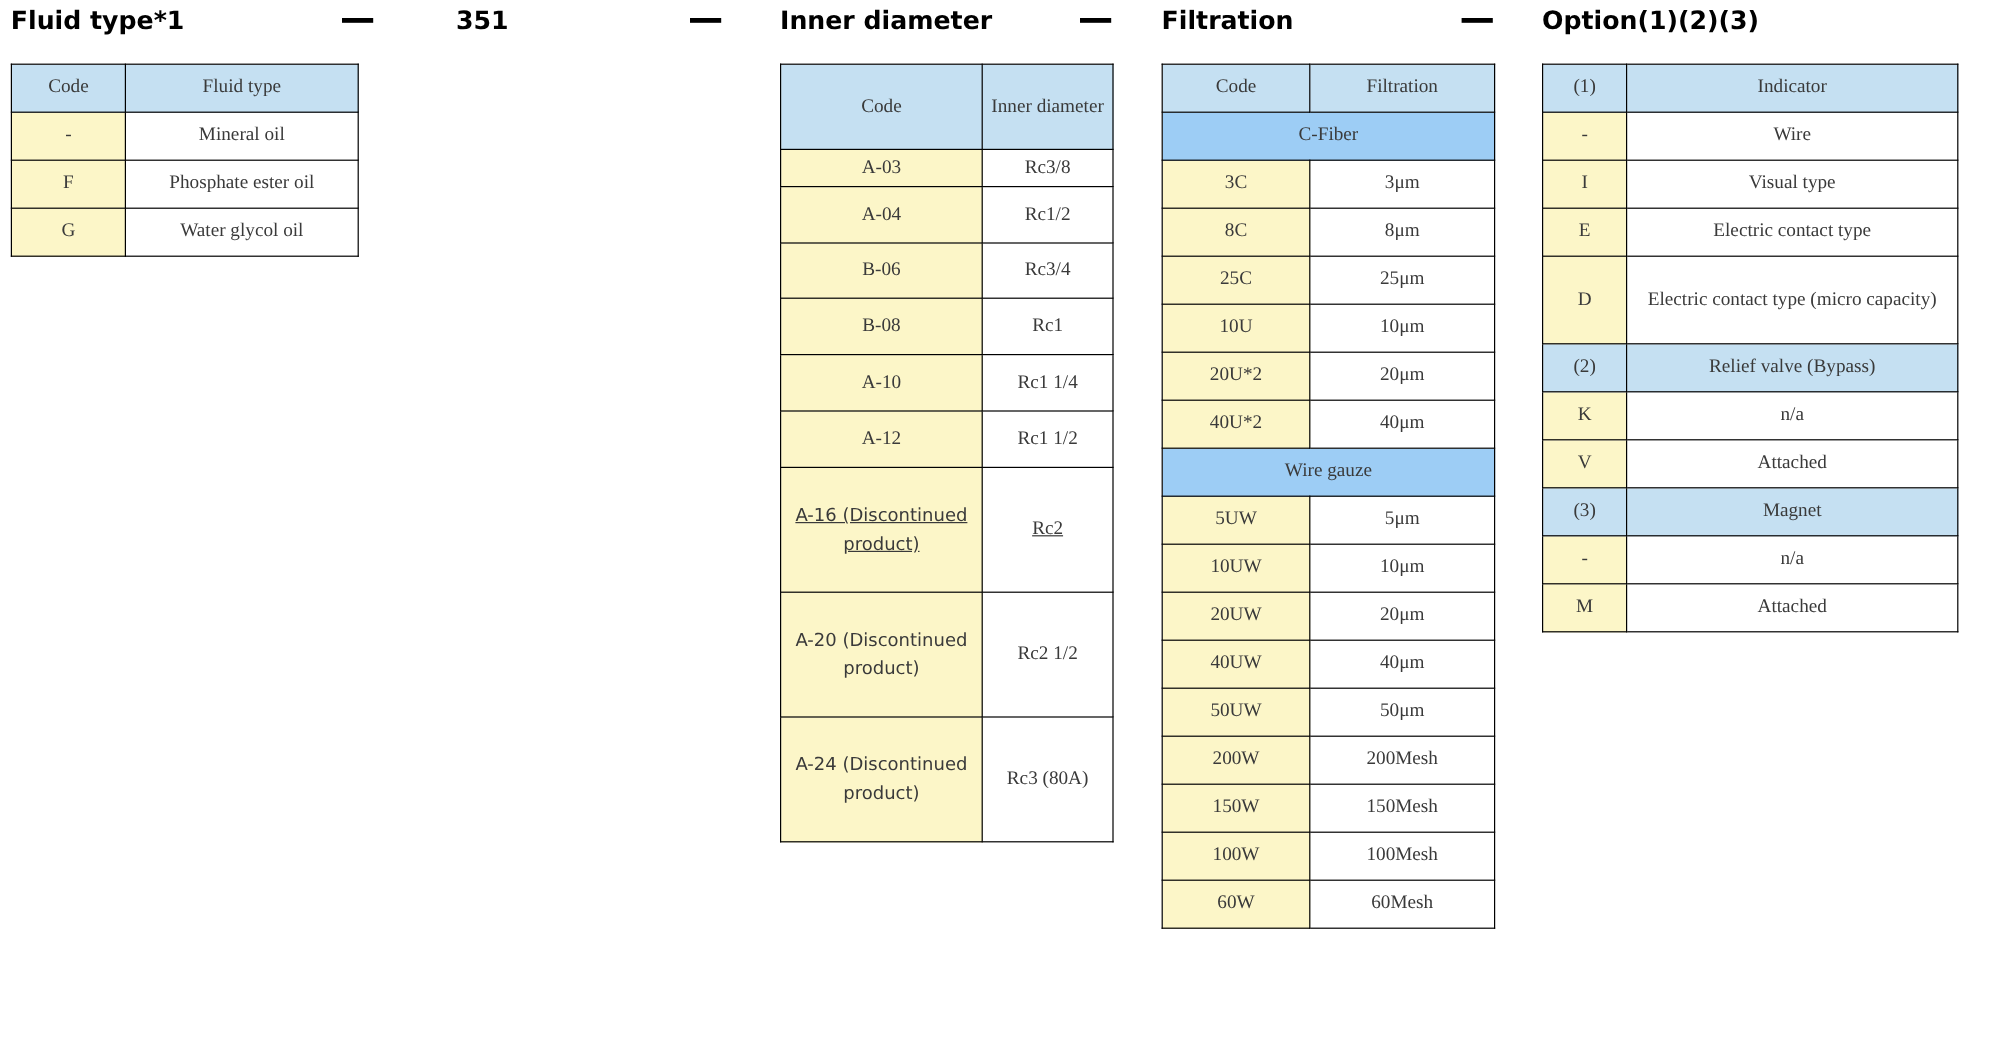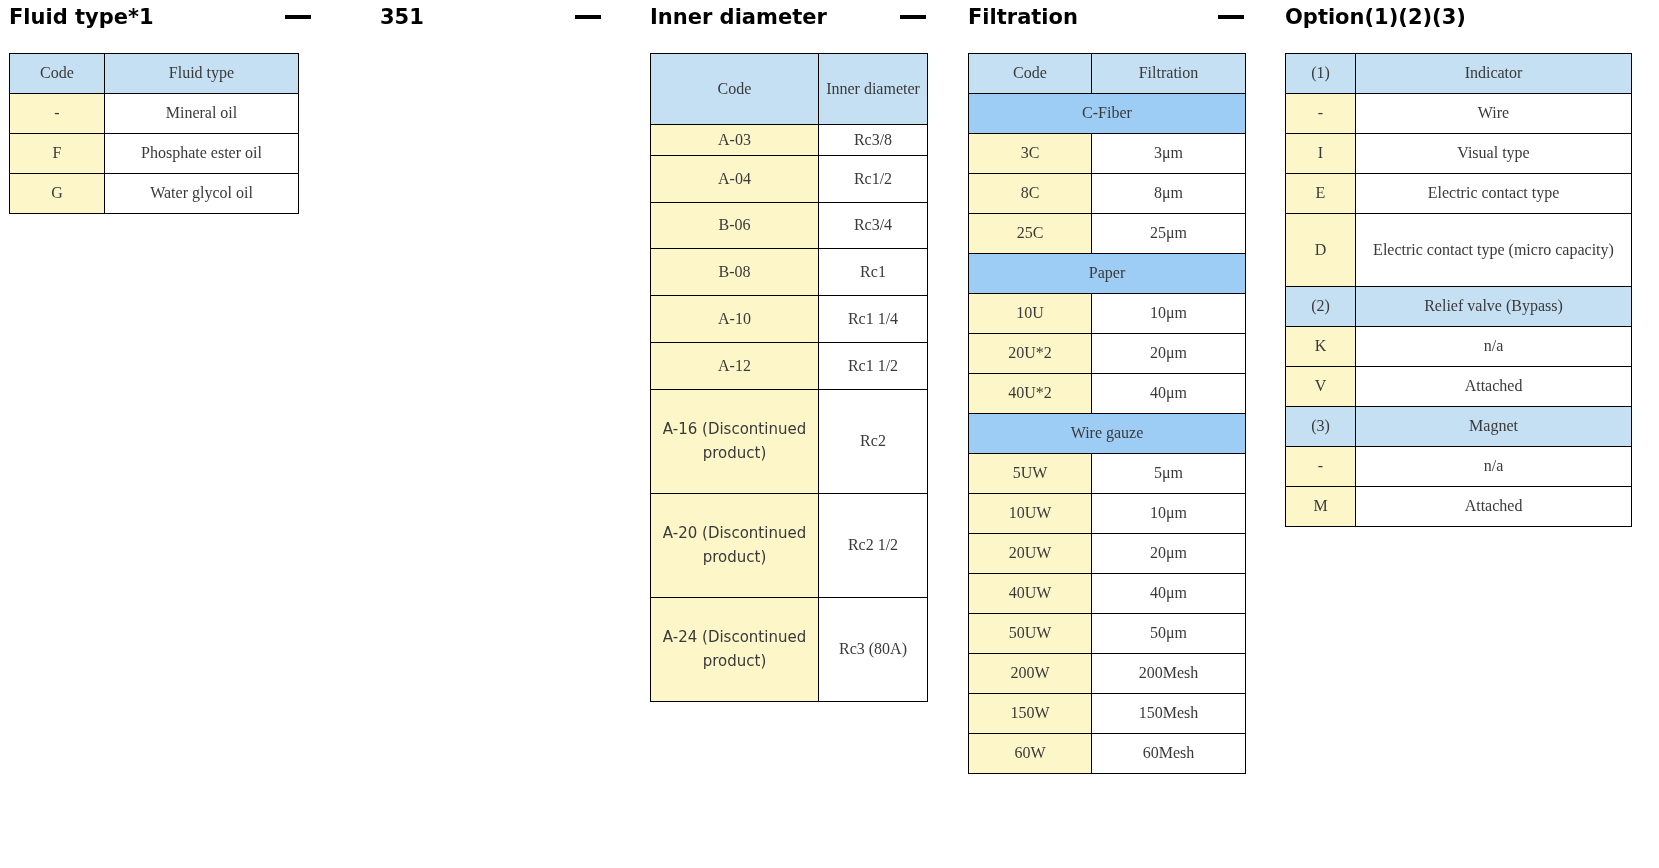--- a/index.html
+++ b/index.html
@@ -144,21 +144,21 @@
       <td class="val">Rc1</td>
     </tr>
     <tr style="height:47px;">
       <td class="code">A-10</td>
       <td class="val">Rc1 1/4</td>
     </tr>
     <tr style="height:47px;">
       <td class="code">A-12</td>
       <td class="val">Rc1 1/2</td>
     </tr>
-    <tr style="height:104px;">
+    <tr style="height:104px;text-decoration:underline;">
       <td class="code sans">A-16 (Discontinued product)</td>
       <td class="val">Rc2</td>
     </tr>
     <tr style="height:104px;">
       <td class="code sans">A-20 (Discontinued product)</td>
       <td class="val">Rc2 1/2</td>
     </tr>
     <tr style="height:104px;">
       <td class="code sans">A-24 (Discontinued product)</td>
       <td class="val">Rc3 (80A)</td>
@@ -183,23 +183,20 @@
     <tr>
       <td class="code c1">8C</td>
       <td class="val  c2">8μm</td>
     </tr>
     <tr>
       <td class="code c1">25C</td>
       <td class="val  c2">25μm</td>
     </tr>
 
     <tr>
-      <td class="grp" colspan="2">Paper</td>
-    </tr>
-    <tr>
       <td class="code c1">10U</td>
       <td class="val  c2">10μm</td>
     </tr>
     <tr>
       <td class="code c1">20U*2</td>
       <td class="val  c2">20μm</td>
     </tr>
     <tr>
       <td class="code c1">40U*2</td>
       <td class="val  c2">40μm</td>
@@ -228,20 +225,24 @@
       <td class="code c1">50UW</td>
       <td class="val  c2">50μm</td>
     </tr>
     <tr>
       <td class="code c1">200W</td>
       <td class="val  c2">200Mesh</td>
     </tr>
     <tr>
       <td class="code c1">150W</td>
       <td class="val  c2">150Mesh</td>
+    </tr>
+    <tr>
+      <td class="code c1">100W</td>
+      <td class="val  c2">100Mesh</td>
     </tr>
     <tr>
       <td class="code c1">60W</td>
       <td class="val  c2">60Mesh</td>
     </tr>
   </tbody>
 </table>
 
 <table class="spec-table" id="table-option">
   <tbody>

